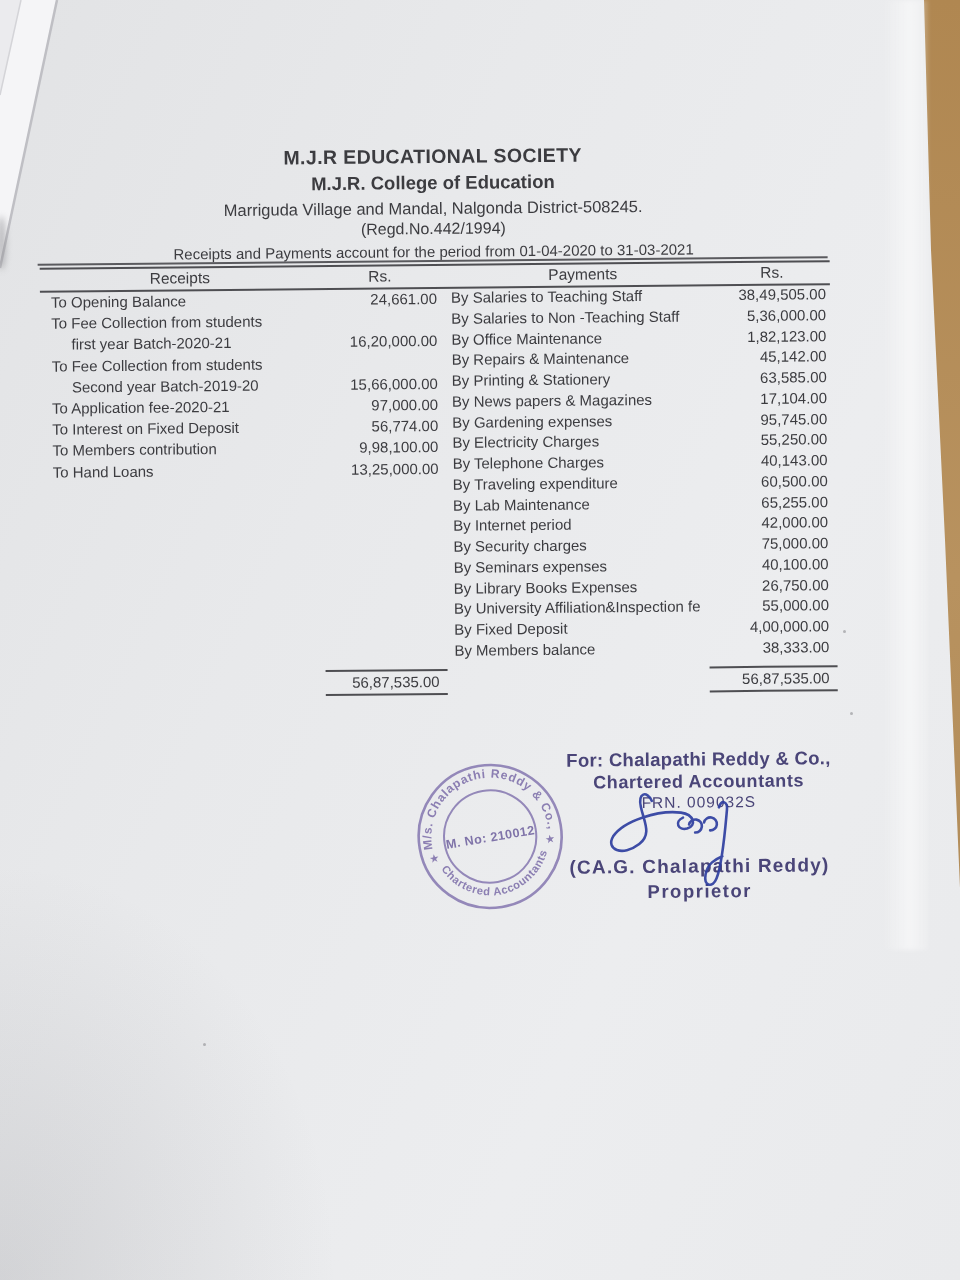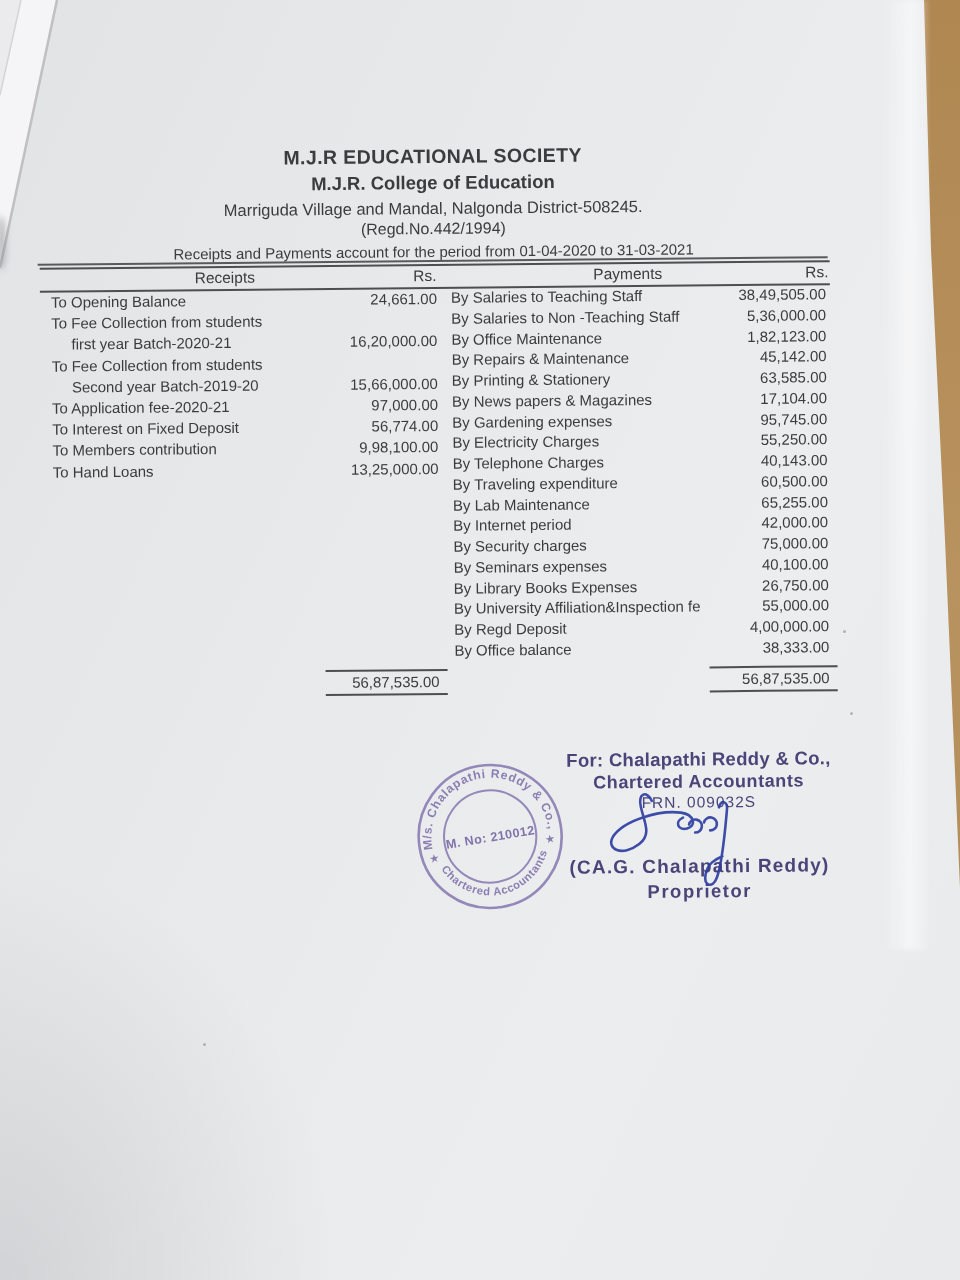--- a/index.html
+++ b/index.html
@@ -36,21 +36,21 @@
   .t-center{text-align:center;white-space:nowrap;}
   .org{font-size:19.5px;font-weight:bold;letter-spacing:.4px;margin-top:2px;}
   .college{font-size:18.5px;font-weight:bold;margin-top:4px;}
   .addr{font-size:16.5px;margin-top:5px;}
   .regd{font-size:16px;margin-top:2px;}
   .period{font-size:15px;margin-top:5px;}
 
   .tbl-head{position:relative;margin:4px 4px 0 6px;height:21px;
     border-top:2px solid #4e4e52;border-bottom:2px solid #4e4e52;}
   .tbl-head::before{content:"";position:absolute;left:-2px;right:2px;top:-6px;height:1.5px;background:#5a5a5e;}
-  .tbl-head span{position:absolute;top:1px;font-size:15.5px;transform:translateX(-50%);margin-left:45px;}
+  .tbl-head span{position:absolute;top:1px;font-size:15.5px;transform:translateX(-50%);}
   .h-receipts{left:140px;} .h-rs1{left:340px;} .h-payments{left:543px;text-align:center;} .h-rs2{left:732px;}
 
   .cols{position:absolute;left:7px;top:145px;width:793px;display:flex;align-items:flex-start;}
   .col{font-size:15px;}
   .col .row{display:flex;white-space:nowrap;}
   .col .lbl{flex:0 0 auto;}
   .col .amt{flex:1 1 auto;text-align:right;}
   .receipts-col{width:396px;}
   .receipts-col .row{line-height:21.2px;padding-left:10px;}
   .receipts-col .row.indent{padding-left:30px;}
@@ -230,26 +230,26 @@
     <span class="lbl">By Library Books Expenses</span>
     <span class="amt">26,750.00</span>
   </div>
 
   <div class="row clip">
     <span class="lbl">By University Affiliation&amp;Inspection fe</span>
     <span class="amt">55,000.00</span>
   </div>
 
   <div class="row">
-    <span class="lbl">By Regd Deposit</span>
+    <span class="lbl">By Fixed Deposit</span>
     <span class="amt">4,00,000.00</span>
   </div>
 
   <div class="row">
-    <span class="lbl">By Office balance</span>
+    <span class="lbl">By Members balance</span>
     <span class="amt">38,333.00</span>
   </div>
 </div>
     </div>
 
     <div class="total total-left">56,87,535.00</div>
     <div class="total total-right">56,87,535.00</div>
 
     <div class="sign-block">
       <div class="sign-for">For: Chalapathi Reddy &amp; Co.,</div>

